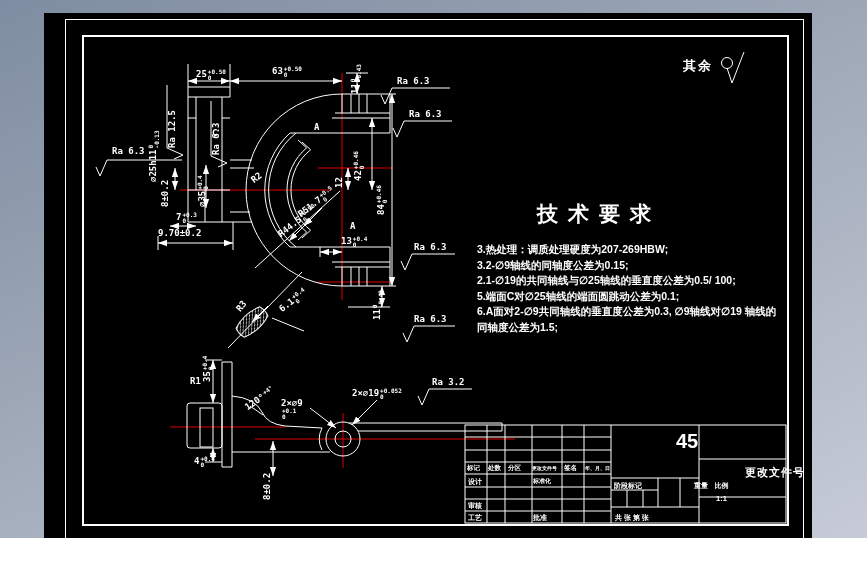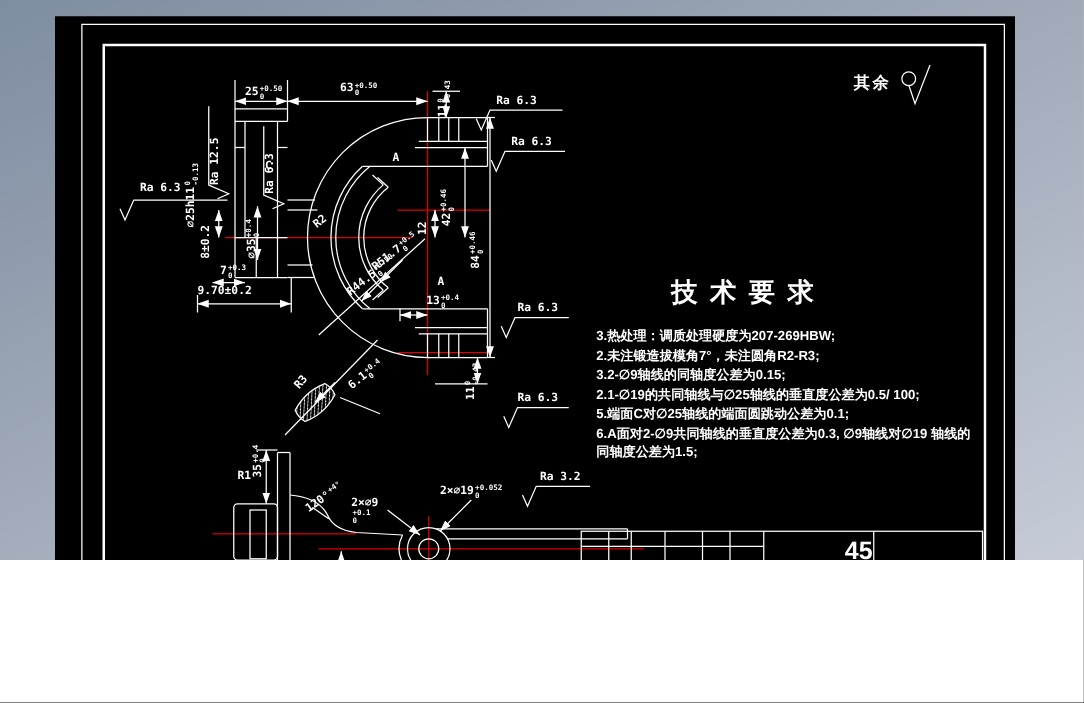--- a/index.html
+++ b/index.html
@@ -1,27 +1,27 @@
 <!DOCTYPE html>
 <html><head>
 <meta charset="utf-8">
 <style>
   html,body{margin:0;padding:0;}
-  #stage{position:relative;width:867px;height:448px;overflow:hidden;
+  #stage{position:relative;width:867px;height:538px;overflow:hidden;
          background:linear-gradient(155deg,#7f8da2 0%,#97a2b2 35%,#c6cbd7 100%);
          font-family:"Liberation Sans",sans-serif;}
   #sheet{position:absolute;left:44px;top:13px;width:768px;height:535px;background:#000;}
   .frame-thin{position:absolute;left:65px;top:19px;width:737px;height:521px;border:1px solid #fff;}
   .frame-thick{position:absolute;left:82px;top:35px;width:703px;height:487px;border:2px solid #fff;}
   svg{position:absolute;left:0;top:0;}
   .lbl{position:absolute;color:#fff;font:bold 9px "DejaVu Sans Mono","Liberation Mono",monospace;
        white-space:nowrap;transform-origin:0 0;display:flex;align-items:flex-start;line-height:10px;}
   .lbl .tol{display:inline-flex;flex-direction:column;font-size:6px;line-height:6px;margin-left:1px;font-weight:bold;}
   
-  #techreq{position:absolute;left:477px;top:220px;width:305px;color:#fff;}
+  #techreq{position:absolute;left:477px;top:200px;width:305px;color:#fff;}
   #techreq .tr-title{font-size:21px;font-weight:bold;letter-spacing:10px;margin-left:60px;margin-bottom:14px;}
   #techreq .tr-line{font-size:10.5px;font-weight:bold;line-height:15.5px;white-space:nowrap;}
   
   #titleblock{position:absolute;left:465px;top:425px;width:321px;height:98px;color:#fff;}
   .tb-txt{position:absolute;font-weight:bold;color:#fff;overflow:hidden;white-space:nowrap;}
   .tb-c{text-align:center;padding-left:32px;}
   #surplus-label{position:absolute;color:#fff;font-weight:bold;font-size:13px;letter-spacing:2px;text-align:right;}
 </style>
 </head>
 <body>
@@ -384,21 +384,20 @@
       <div class="lbl" style="left: 262px; top: 500px; transform: rotate(-90deg);">
         <span>8±0.2</span>
       </div>
     </div>
 
   <div id="surplus-label" style="left:683px;top:57px;">其余</div>
 
   <div id="techreq">
     <div class="tr-title">技术要求</div>
     <div class="tr-line">3.热处理：调质处理硬度为207-269HBW;</div>
-    <div class="tr-line">2.未注锻造拔模角7°，未注圆角R2-R3;</div>
     <div class="tr-line">3.2-∅9轴线的同轴度公差为0.15;</div>
     <div class="tr-line">2.1-∅19的共同轴线与∅25轴线的垂直度公差为0.5/ 100;</div>
     <div class="tr-line">5.端面C对∅25轴线的端面圆跳动公差为0.1;</div>
     <div class="tr-line">6.A面对2-∅9共同轴线的垂直度公差为0.3, ∅9轴线对∅19 轴线的</div>
     <div class="tr-line">同轴度公差为1.5;</div>
   </div>
 
   <div id="titleblock">
     <div class="tb-txt tb-c" style="left:146px;top:5px;width:88px;font-size:20px;">45</div>
     <div class="tb-txt tb-c" style="left:235px;top:40px;width:86px;font-size:11px;letter-spacing:1px;">更改文件号</div>

